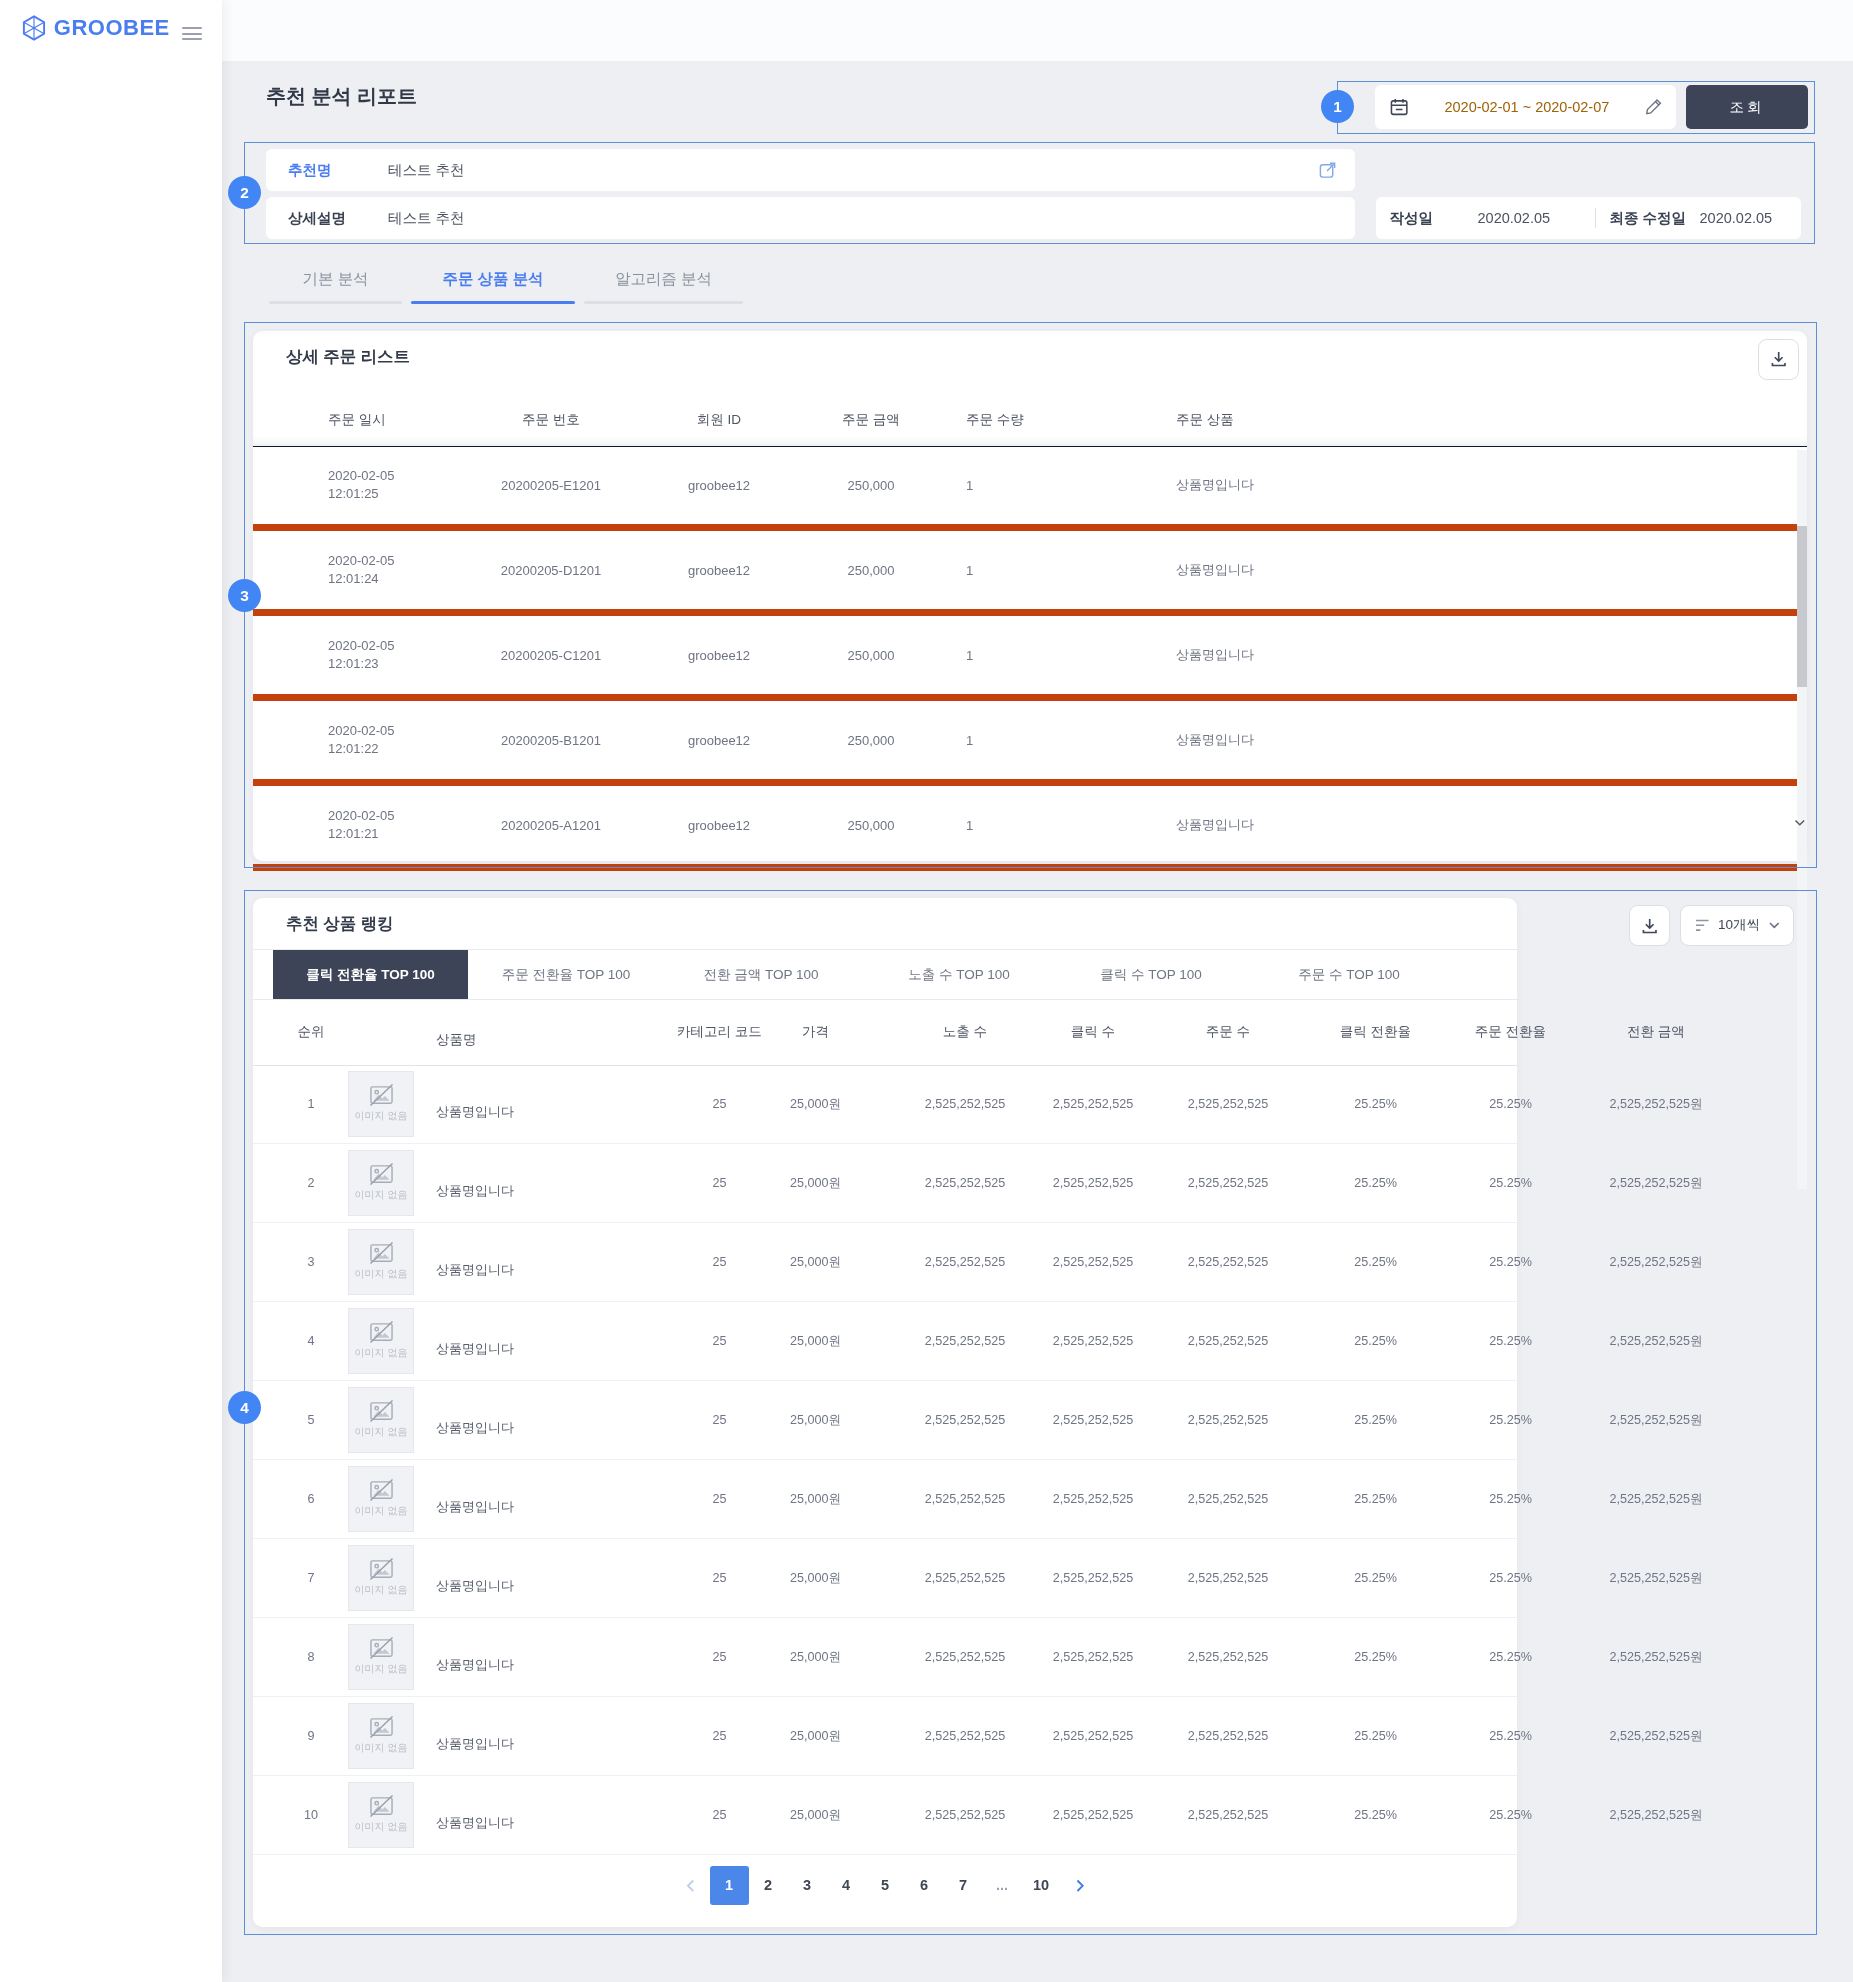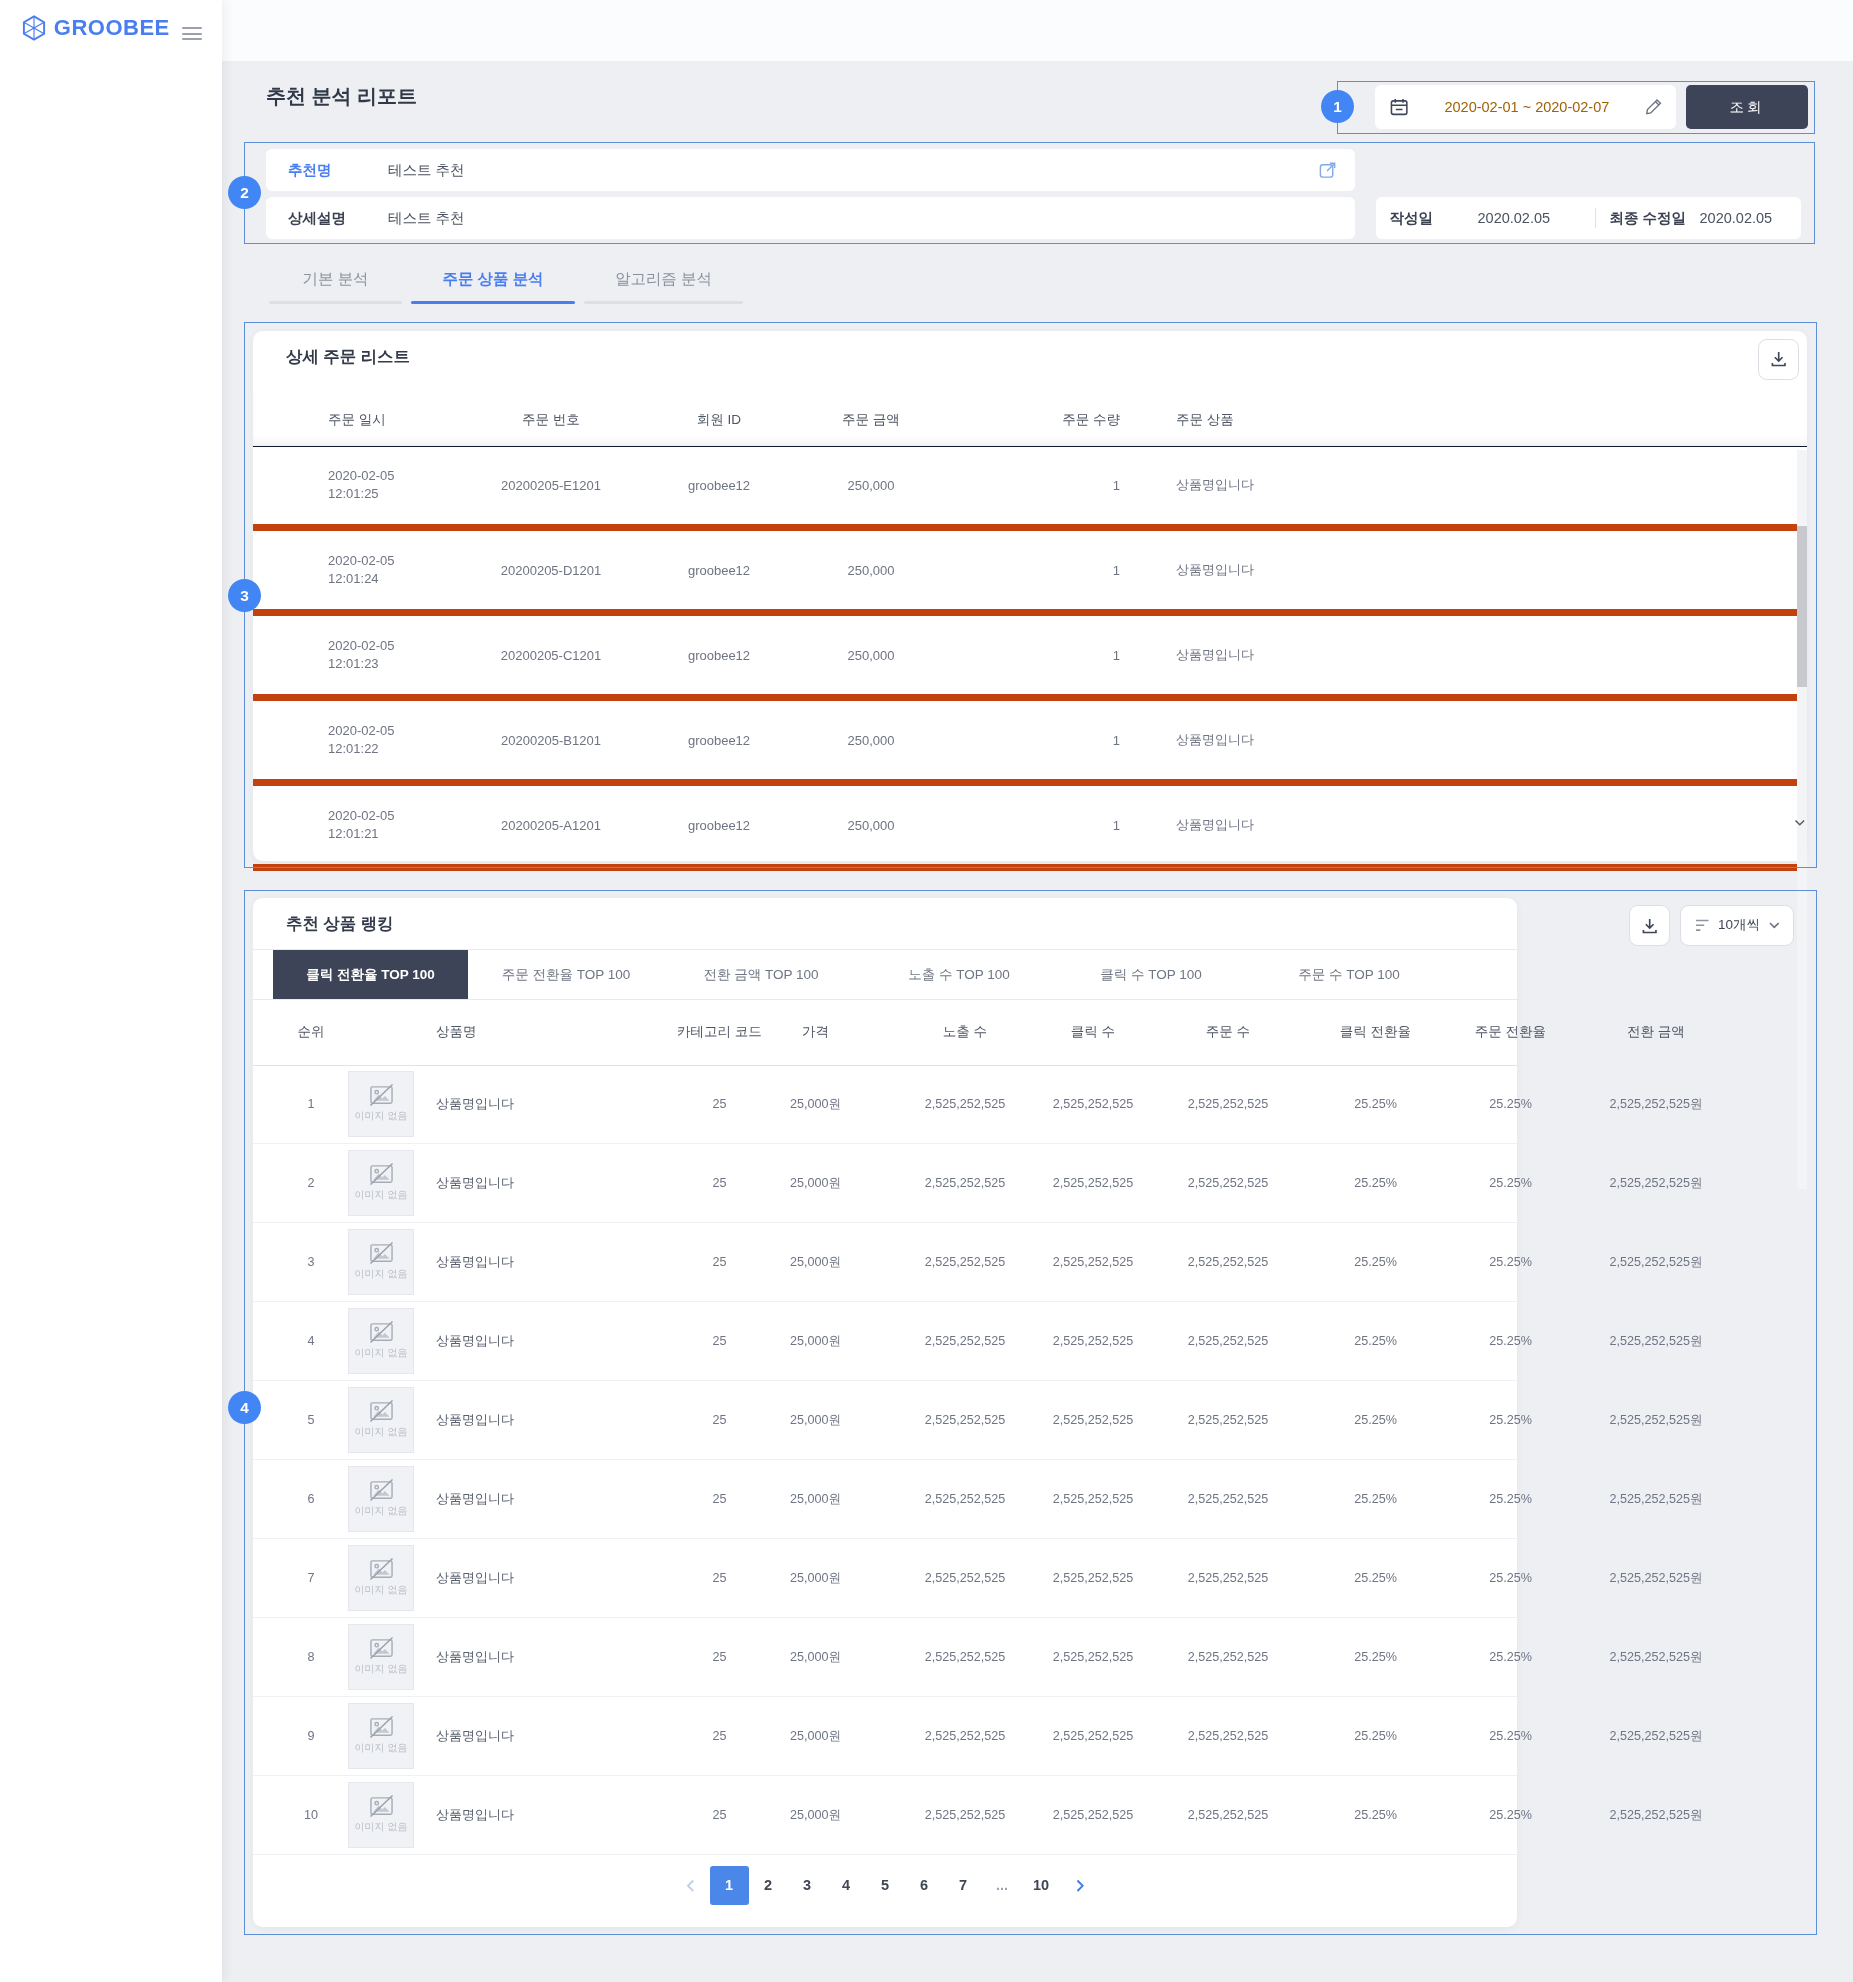--- a/index.html
+++ b/index.html
@@ -70,21 +70,21 @@
                font-size:13.5px;color:#3f4654;cursor:pointer;box-sizing:border-box;}
 
   .t1-headwrap{position:absolute;left:0;top:63px;width:100%;height:52px;border-bottom:1px solid #0f172a;
                box-shadow:0 -7.7px 9.7px -5.8px rgba(80,90,110,.12) inset;}
   .t1cell{position:absolute;top:50%;transform:translateY(-50%);}
   .hc{font-size:13.5px;color:#4e5563;}
   .c1{left:75px;width:145px;text-align:left;}
   .c2{left:211px;width:174px;text-align:center;}
   .c3{left:385px;width:162px;text-align:center;}
   .c4{left:541px;width:154px;text-align:center;}
-  .c5{left:713px;width:154px;text-align:right;}
+  .c5{left:713px;width:154px;text-align:left;}
   .c6{left:923px;width:290px;text-align:left;}
   #t1-body{position:absolute;left:0;top:115px;width:100%;}
   .t1row{position:relative;height:78px;border-bottom:7px solid #c2410c;}
   .t1row .t1cell{font-size:13px;color:#6e7482;}
   .dt-lines span{display:block;line-height:18.3px;}
 
   .scroll-track{position:absolute;right:0;top:119px;width:9.7px;height:739px;background:#f3f4f6;}
   .scroll-thumb{position:absolute;right:0;top:195px;width:9.7px;height:161px;background:#c7c9ce;cursor:pointer;}
   .scroll-caret{position:absolute;right:1.9px;top:488px;}
 
@@ -92,21 +92,21 @@
            border-bottom:1px solid #e8eaee;box-sizing:content-box;}
   .subtab{position:absolute;top:0;height:49px;display:flex;align-items:center;justify-content:center;
           font-size:13.5px;color:#6f7683;cursor:pointer;}
   .subtab.active{left:20px;width:195px;background:#3d4458;color:#fff;font-weight:bold;}
   #st2{left:236px;width:154px;} #st3{left:431px;width:154px;} #st4{left:629px;width:154px;}
   #st5{left:821px;width:154px;} #st6{left:1019px;width:154px;}
 
   .rk-headwrap{position:absolute;left:0;top:101px;width:100%;height:66px;border-bottom:1px solid #e0e3e8;}
   .rkcell{position:absolute;top:50%;transform:translateY(-50%);}
   .rc-rank{left:0;width:116px;text-align:center;}
-  .rc-name{left:183px;width:222px;text-align:left;}
+  .rc-name{left:183px;width:222px;text-align:left;margin-top:8px;}
   .rc-cat{left:399px;width:135px;text-align:center;}
   .rc-price{left:495px;width:135px;text-align:center;}
   .rc-imp{left:635px;width:154px;text-align:center;}
   .rc-clk{left:763px;width:154px;text-align:center;}
   .rc-ord{left:898px;width:154px;text-align:center;}
   .rc-ctr{left:1055px;width:135px;text-align:center;}
   .rc-ocr{left:1190px;width:135px;text-align:center;}
   .rc-rev{left:1316px;width:174px;text-align:center;}
   #rk-body{position:absolute;left:0;top:167px;width:100%;}
   .rkrow{position:relative;height:78px;border-bottom:1px solid #eef0f3;}

